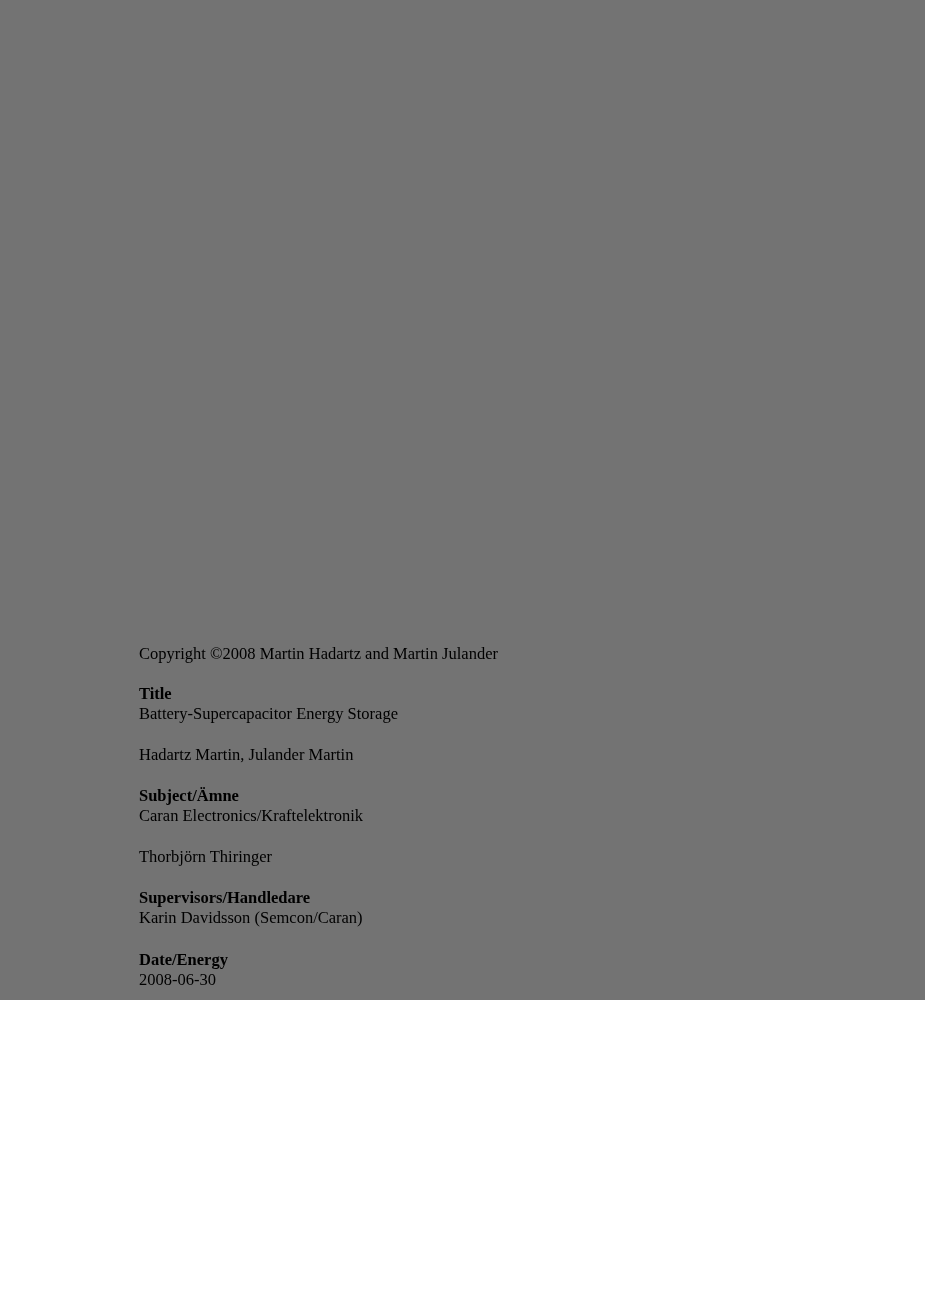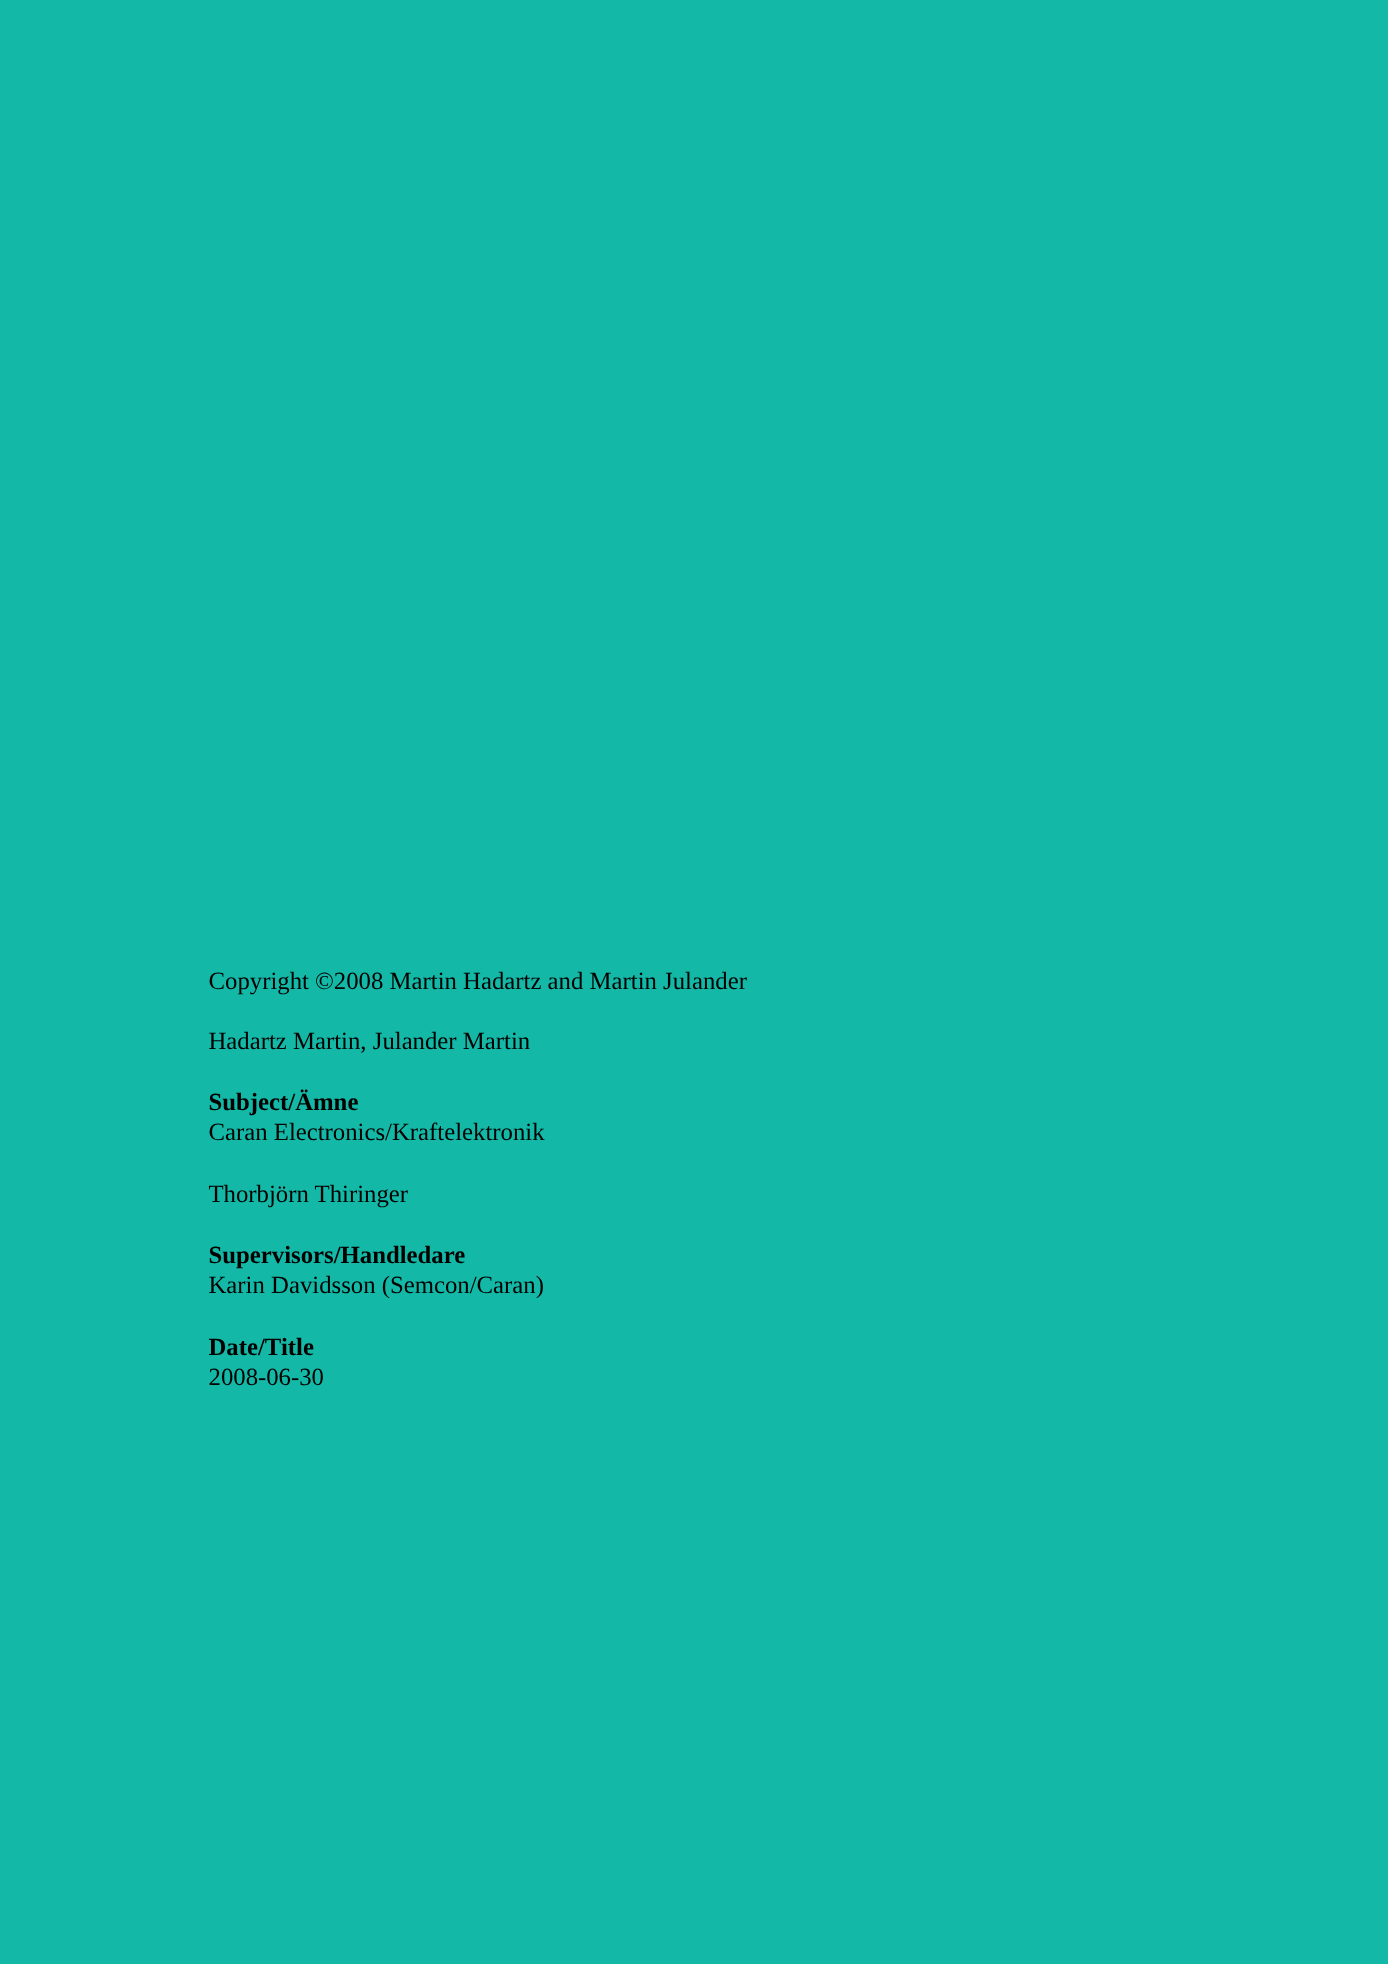--- a/index.html
+++ b/index.html
@@ -3,22 +3,22 @@
 <meta charset="utf-8">
 <style>
   html, body {
     margin: 0;
     padding: 0;
     background: #ffffff;
   }
   .page {
     position: relative;
     width: 925px;
-    height: 1309px;
-    background: #14b8a6;
+    height: 1000px;
+    background: #737373;
     font-family: "Liberation Serif", "DejaVu Serif", serif;
     color: #000000;
     overflow: hidden;
   }
   .content {
     position: absolute;
     left: 139px;
     top: 646px;
     width: 620px;
   }
@@ -43,20 +43,24 @@
   }
 </style>
 </head>
 <body>
 
 <div class="page">
   <div class="content">
 
     <p class="copyright">Copyright ©2008 Martin Hadartz and Martin Julander</p>
 
+    <div class="block">
+      <p class="block-label">Title</p>
+      <p class="block-line">Battery-Supercapacitor Energy Storage</p>
+    </div>
 
 
     <div class="block">
       <p class="block-line">Hadartz Martin, Julander Martin</p>
     </div>
 
 
     <div class="block">
       <p class="block-label">Subject/Ämne</p>
       <p class="block-line">Caran Electronics/Kraftelektronik</p>
@@ -65,18 +69,18 @@
     <div class="block">
       <p class="block-line">Thorbjörn Thiringer</p>
     </div>
 
     <div class="block">
       <p class="block-label">Supervisors/Handledare</p>
       <p class="block-line">Karin Davidsson (Semcon/Caran)</p>
     </div>
 
     <div class="block">
-      <p class="block-label">Date/Title</p>
+      <p class="block-label">Date/Energy</p>
       <p class="block-line">2008-06-30</p>
     </div>
 
   </div>
 </div>
 
 </body></html>

